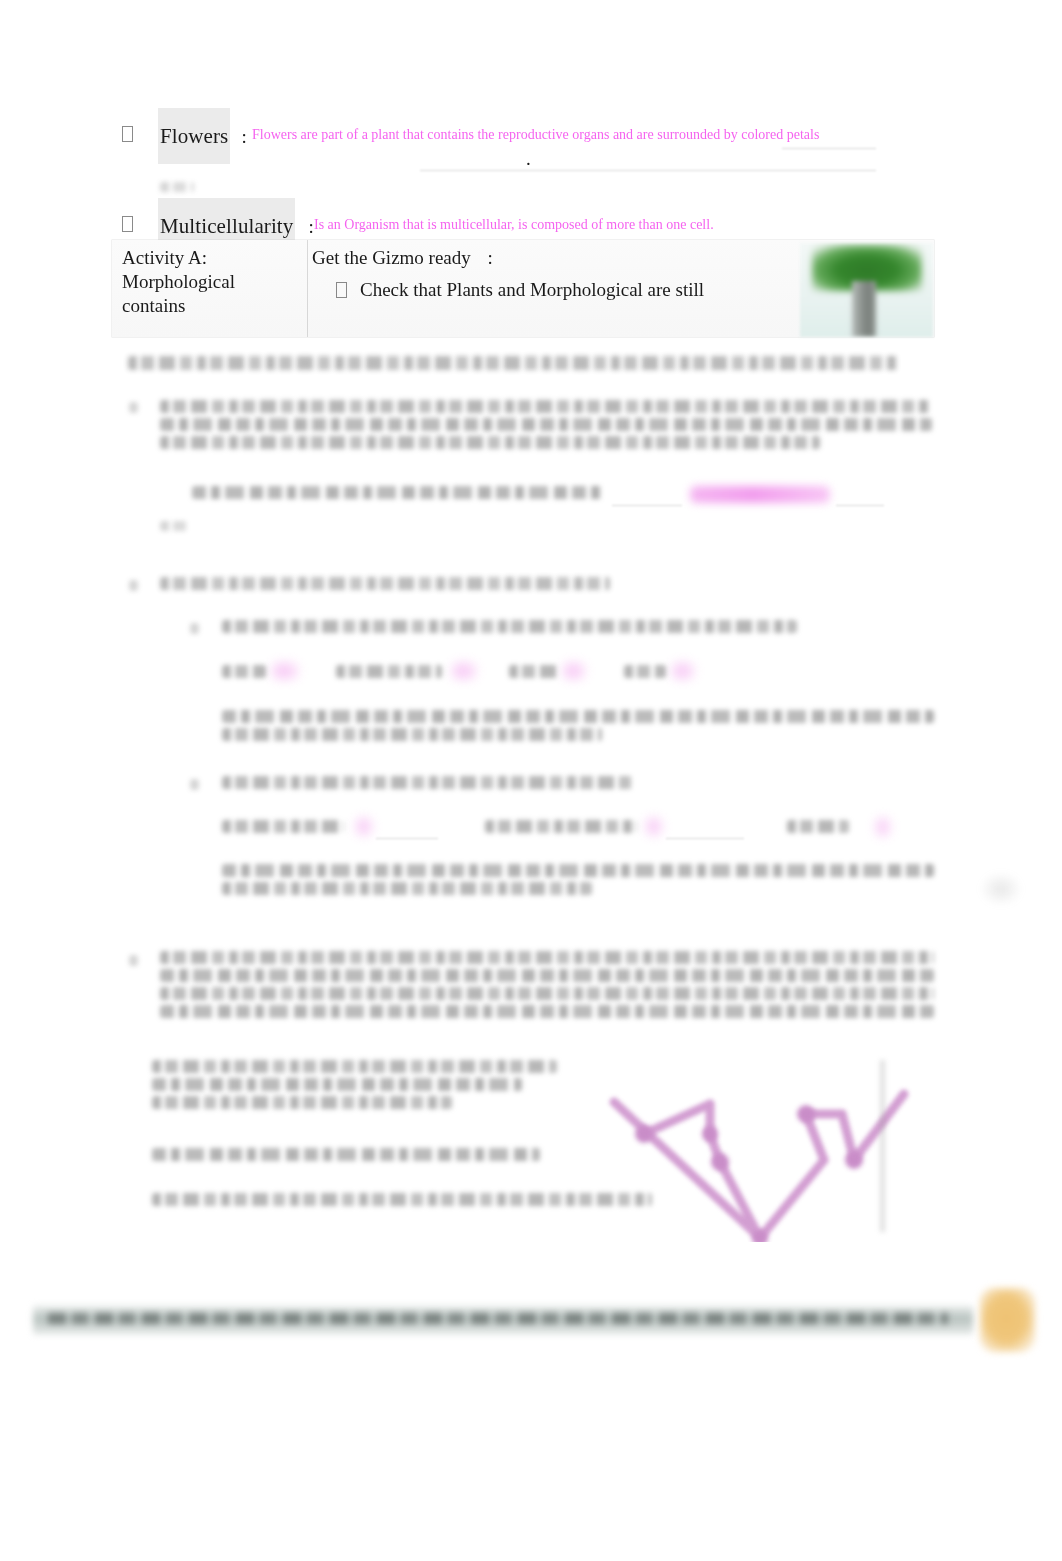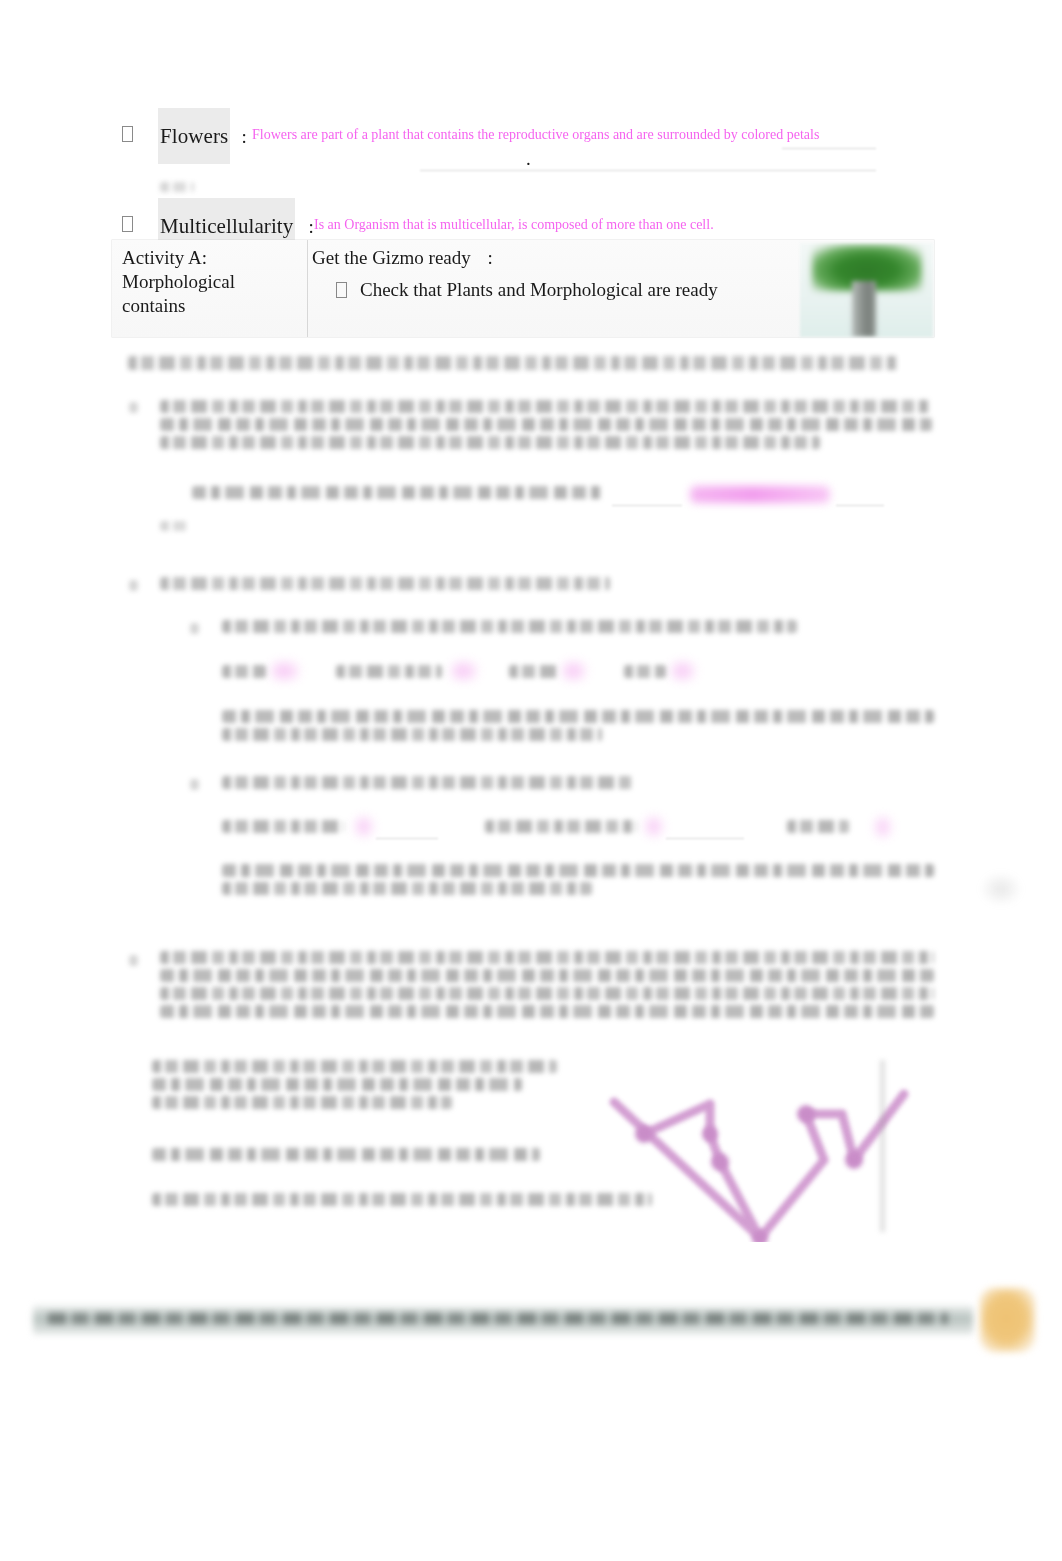--- a/index.html
+++ b/index.html
@@ -194,21 +194,21 @@
       <div class="blacktext">contains</div>
     </div>
 
     <div class="cellB">
       <div class="blacktext">
         <span>Get the Gizmo ready</span>
         <span style="margin-left:12px;">:</span>
       </div>
       <div style="position:relative;margin-top:8px;padding-left:48px;">
         <span class="glyphbox" style="position:absolute;left:24px;top:4px;"></span>
-        <div class="blacktext">Check that  Plants   and  Morphological    are ready</div>
+        <div class="blacktext">Check that  Plants   and  Morphological    are still</div>
       </div>
     </div>
   </div>
 
   <div class="tree">
     <div class="canopy"></div>
     <div class="trunk"></div>
   </div>
 
   <div class="redact" style="left:128px;top:356px;width:770px;">

